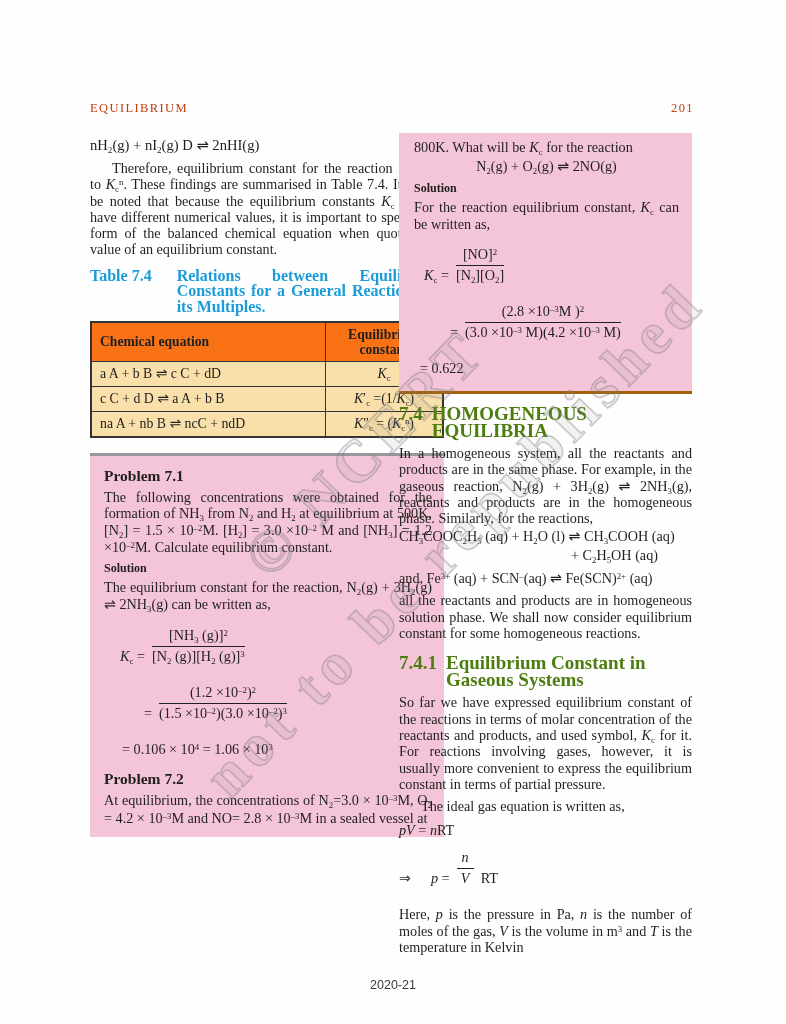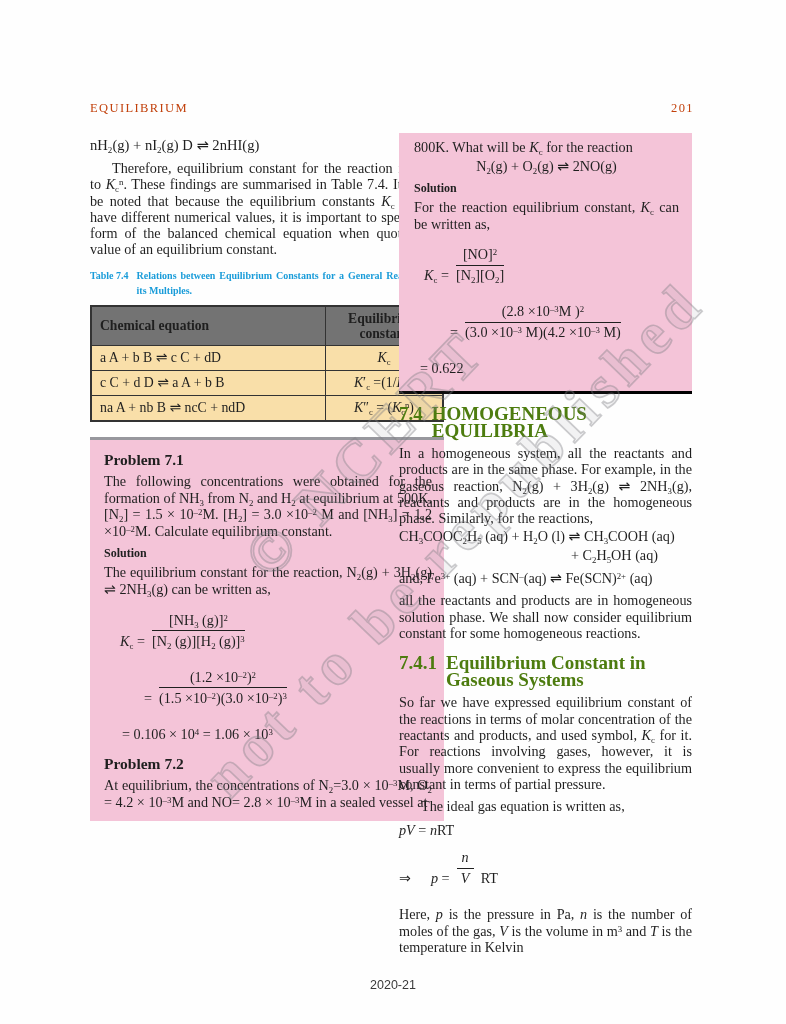--- a/index.html
+++ b/index.html
@@ -24,42 +24,42 @@
   .col-right{position:absolute;left:399px;top:133px;width:293px;}
 
   .body-text{font-size:14.2px;line-height:16.3px;text-align:justify;margin:0;}
   .indent{text-indent:22px;}
 
   
   .eq-row{display:flex;justify-content:space-between;align-items:baseline;
     font-size:14.6px;margin:0 0 6px 0;}
 
   
-  .table-title{display:flex;gap:8px;margin:10px 0 6px 0;
-    color:#1a9cd9;font-weight:bold;font-size:10px;line-height:15.6px;}
+  .table-title{display:flex;gap:25px;margin:10px 0 6px 0;
+    color:#1a9cd9;font-weight:bold;font-size:16px;line-height:15.6px;}
   .table-title .tt-label{white-space:nowrap;}
   .table-title .tt-text{text-align:justify;}
 
   
   table.kc-table{width:100%;border-collapse:collapse;border:2px solid #333;}
   table.kc-table th{
-    background:#737373;border:1.4px solid #333;font-size:13.6px;
+    background:#f97316;border:1.4px solid #333;font-size:13.6px;
     padding:4px 8px;text-align:left;line-height:15px;
   }
   table.kc-table th:last-child{text-align:center;width:100px;}
   table.kc-table td{
     background:#f9dfa9;border:1.4px solid #333;font-size:13.8px;
     padding:4px 8px;line-height:16px;
   }
   table.kc-table td:last-child{text-align:center;}
 
   
   .pink-box{background:#f4c4d8;}
   .pink-box-left{margin-top:15px;border-top:3px solid #97979d;padding:9px 12px 10px 14px;font-family:Liberation Serif, serif;}
-  .pink-box-right{border-bottom:3px solid #000000;padding:6px 13px 12px 15px;margin-bottom:11px;}
+  .pink-box-right{border-bottom:3px solid #a16207;padding:6px 13px 12px 15px;margin-bottom:11px;}
   .problem-title{font-weight:bold;font-size:15.5px;margin:2px 0 4px 0;}
   .solution-label{font-weight:bold;font-size:12px;margin:6px 0 3px 0;}
 
   
   .math-row{display:flex;align-items:flex-end;gap:7px;font-size:14.2px;margin:19px 0;}
   .frac{display:inline-block;text-align:center;vertical-align:middle;}
   .frac .num{display:block;border-bottom:1.2px solid #1f1f1f;padding:0 5px 1.5px;}
   .frac .den{display:block;padding-top:1.5px;}
   .math-line{font-size:14.2px;margin:8px 0 2px;}
 

